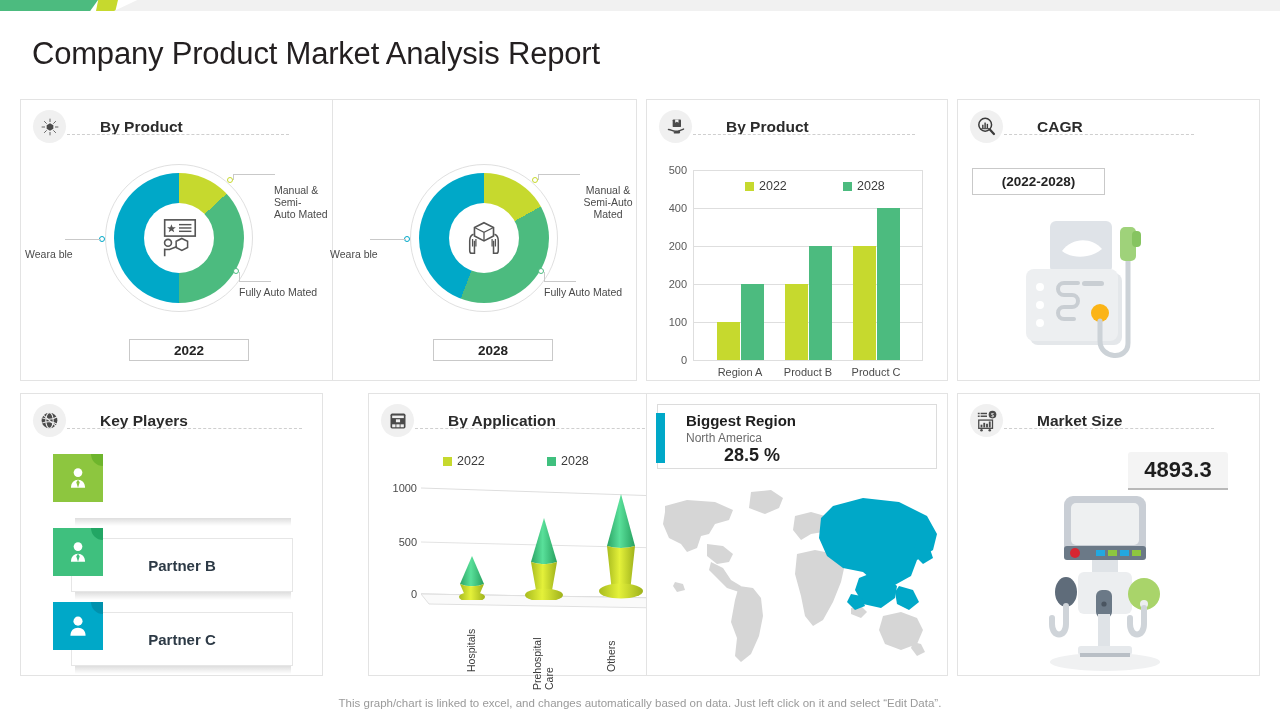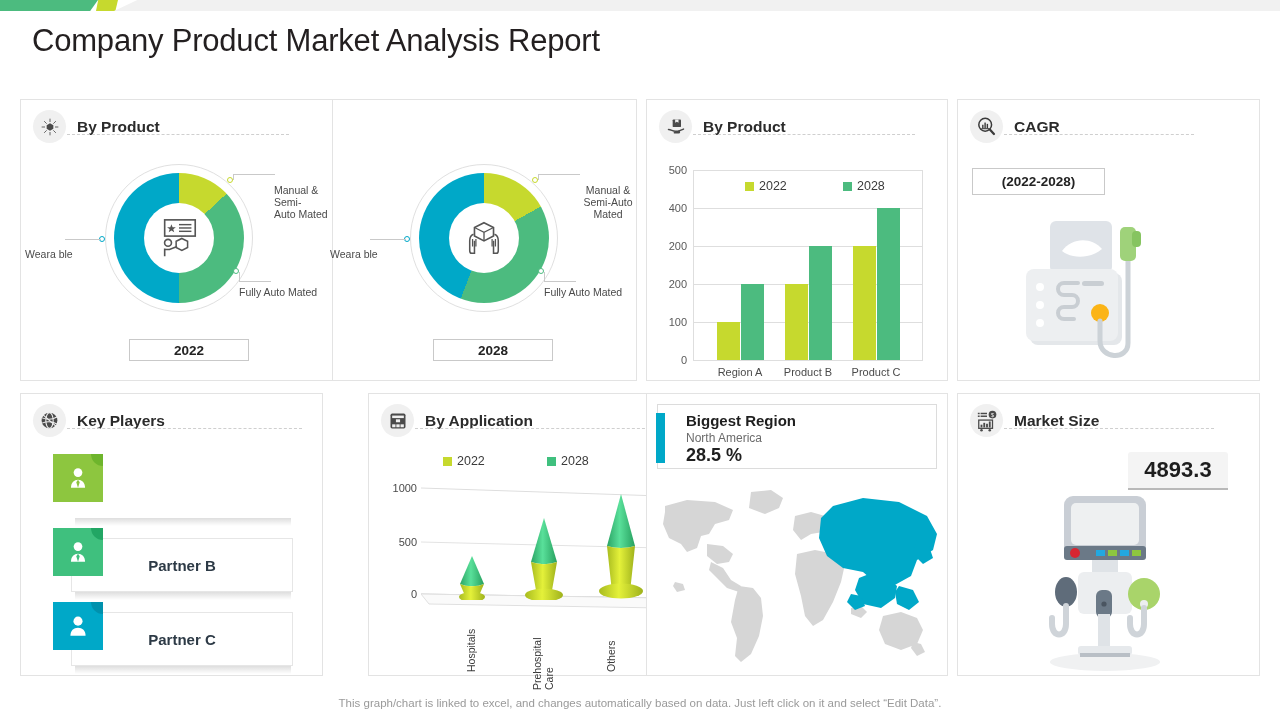--- a/index.html
+++ b/index.html
@@ -23,32 +23,32 @@
     clip-path: polygon(10% 0, 100% 0, 88% 100%, 0 100%);
   }
   .topbar .seg-grey {
     position: absolute; left: 114px; top: 0; width: 1166px; height: 11px;
     background: #f1f1f1;
     clip-path: polygon(2% 0, 100% 0, 100% 100%, 0 100%);
   }
 
   
   .page-title {
-    position: absolute; left: 32px; top: 23px;
+    position: absolute; left: 32px; top: 36px;
     font-size: 31px; font-weight: 400; color: #231f20;
     letter-spacing: -0.2px;
   }
 
   
   .panel {
     position: absolute;
     background: #ffffff;
     border: 1px solid #e3e3e3;
   }
-  .panel-head { position: absolute; left: 12px; top: 10px; display: flex; align-items: center; }
+  .panel-head { position: absolute; left: 12px; top: 10px; display: flex; align-items: center; gap: 23px; }
   .head-icon {
     width: 33px; height: 33px; border-radius: 50%;
     background: #f0f0f0;
     display: flex; align-items: center; justify-content: center;
     flex: none;
   }
   .head-title {
     margin-left: 11px;
     font-size: 15.5px; font-weight: bold; color: #2b2b2b;
     white-space: nowrap;
@@ -149,21 +149,21 @@
     text-align: left; line-height: 12px;
   }
 
   
   .region-card {
     position: absolute; border: 1px solid #dcdcdc; background: #fff;
   }
   .region-bar { position: absolute; background: #00a8c8; }
   .region-t1 { position: absolute; font-size: 15px; font-weight: bold; color: #1f1f1f; }
   .region-t2 { position: absolute; font-size: 12px; color: #6b6b6b; }
-  .region-t3 { position: absolute; font-size: 18px; font-weight: bold; color: #1f1f1f; }
+  .region-t3 { position: absolute; font-size: 18px; font-weight: bold; color: #1f1f1f; margin-left: 38px; }
 
   
   .footer {
     position: absolute; left: 0; top: 697px; width: 1280px;
     text-align: center; font-size: 11.5px; color: #9a9a9a;
   }
 </style>
 </head>
 <body>
 

